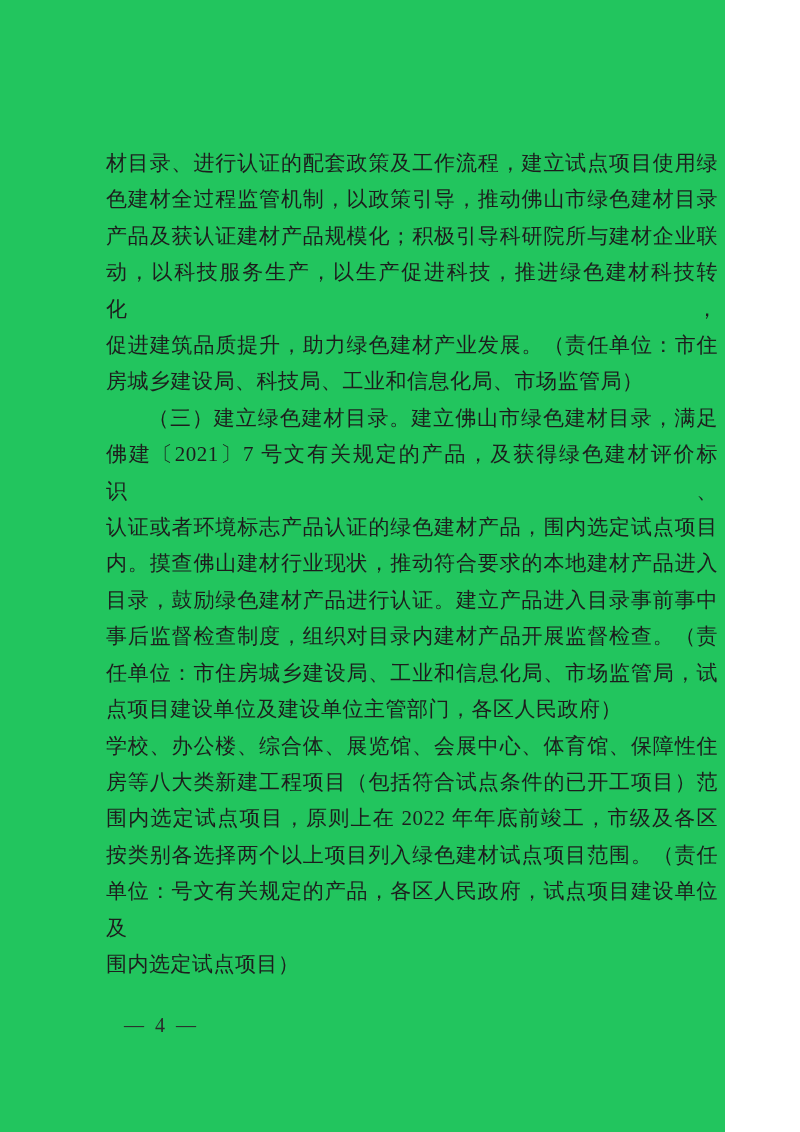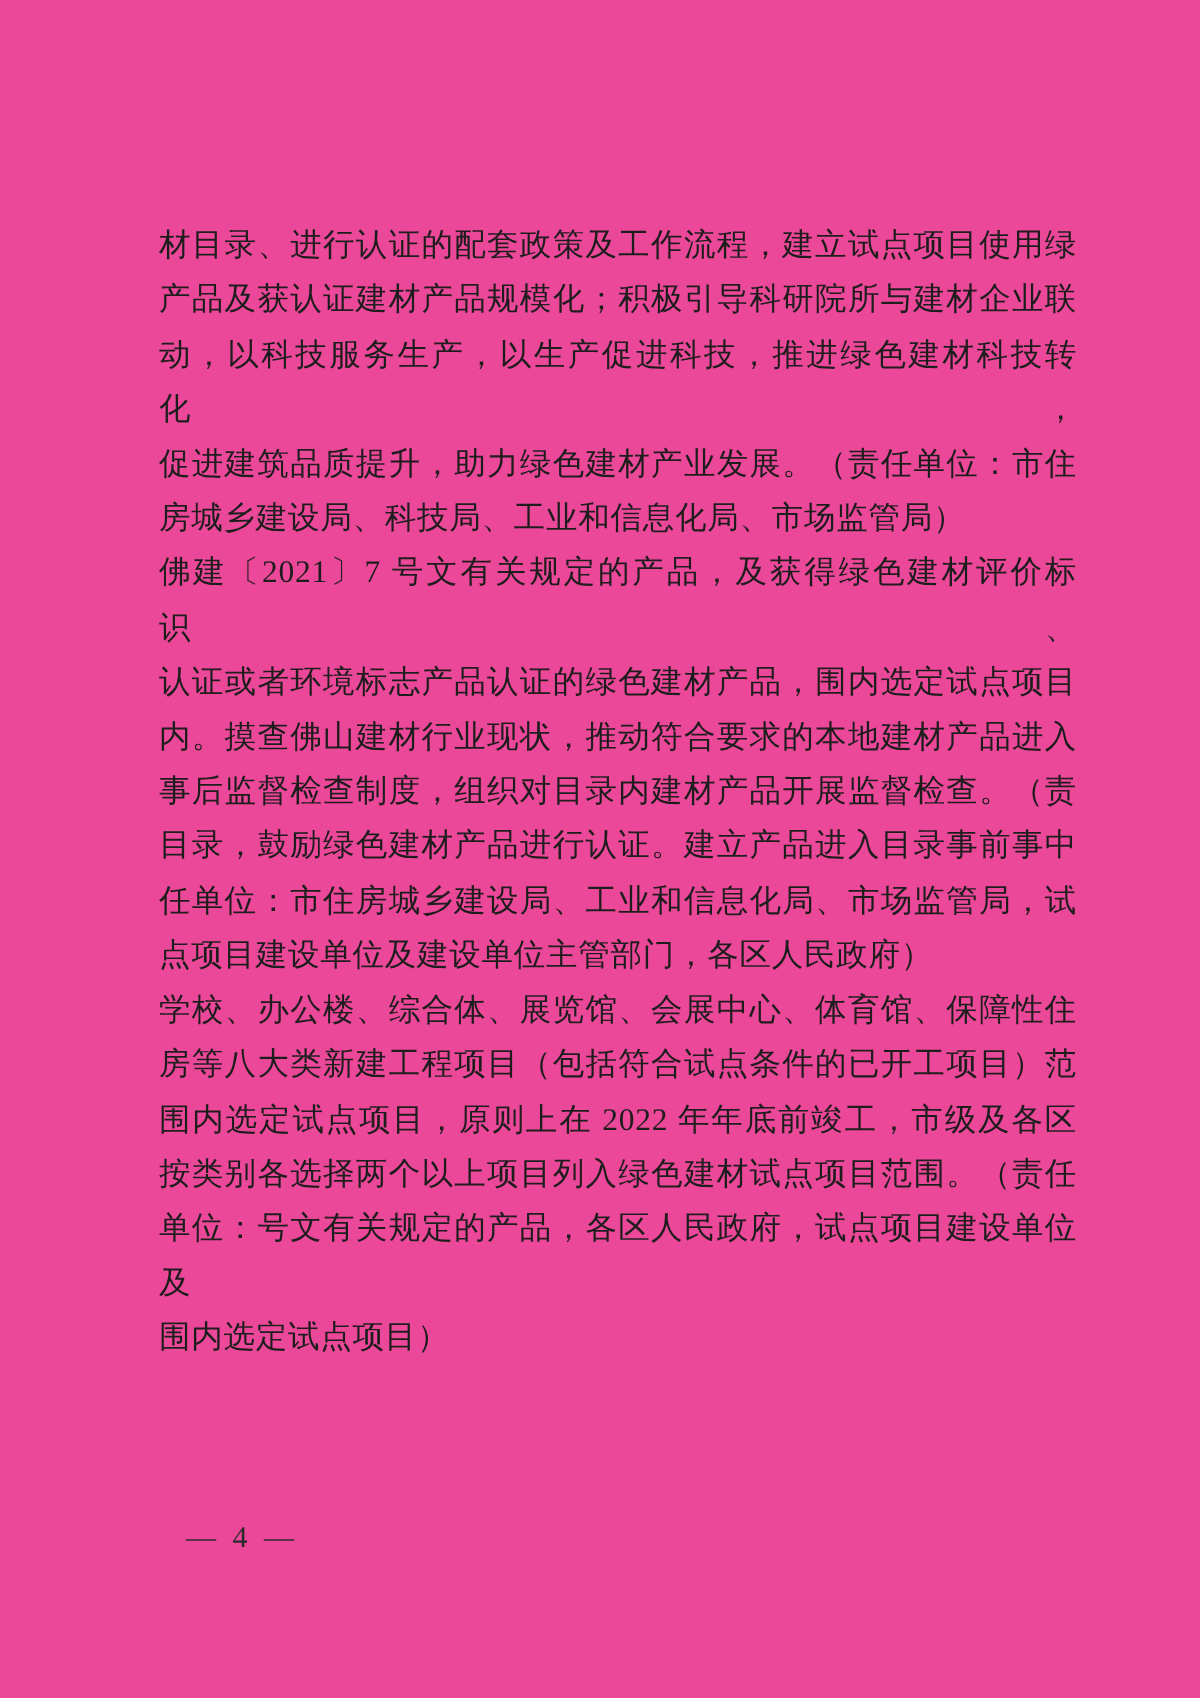--- a/index.html
+++ b/index.html
@@ -2,23 +2,23 @@
 <html lang="zh"><head>
 <meta charset="utf-8">
 <style>
   html, body {
     margin: 0;
     padding: 0;
     background: #ffffff;
   }
   .page {
     position: relative;
-    width: 800px;
+    width: 725px;
     height: 1132px;
-    background: #ec4899;
+    background: #22c55e;
     font-family: "Liberation Serif", "DejaVu Serif", serif;
     color: #1d1d1d;
     overflow: hidden;
   }
   .text-block {
     position: absolute;
     left: 106px;
     top: 145px;
     width: 612px;
     font-size: 21px;
@@ -51,32 +51,34 @@
 </style>
 </head>
 <body>
 
 <div class="page">
 
   <div class="text-block">
 
     <div class="paragraph">
       <div class="line">材目录、进行认证的配套政策及工作流程，建立试点项目使用绿</div>
+      <div class="line">色建材全过程监管机制，以政策引导，推动佛山市绿色建材目录</div>
       <div class="line">产品及获认证建材产品规模化；积极引导科研院所与建材企业联</div>
       <div class="line">动，以科技服务生产，以生产促进科技，推进绿色建材科技转化，</div>
       <div class="line">促进建筑品质提升，助力绿色建材产业发展。（责任单位：市住</div>
       <div class="line short-last">房城乡建设局、科技局、工业和信息化局、市场监管局）</div>
     </div>
 
     <div class="paragraph">
+      <div class="line first-indent">（三）建立绿色建材目录。建立佛山市绿色建材目录，满足</div>
       <div class="line">佛建〔2021〕7 号文有关规定的产品，及获得绿色建材评价标识、</div>
       <div class="line">认证或者环境标志产品认证的绿色建材产品，围内选定试点项目</div>
       <div class="line">内。摸查佛山建材行业现状，推动符合要求的本地建材产品进入</div>
+      <div class="line">目录，鼓励绿色建材产品进行认证。建立产品进入目录事前事中</div>
       <div class="line">事后监督检查制度，组织对目录内建材产品开展监督检查。（责</div>
-      <div class="line">目录，鼓励绿色建材产品进行认证。建立产品进入目录事前事中</div>
       <div class="line">任单位：市住房城乡建设局、工业和信息化局、市场监管局，试</div>
       <div class="line short-last">点项目建设单位及建设单位主管部门，各区人民政府）</div>
     </div>
 
     <div class="paragraph">
       <div class="line">学校、办公楼、综合体、展览馆、会展中心、体育馆、保障性住</div>
       <div class="line">房等八大类新建工程项目（包括符合试点条件的已开工项目）范</div>
       <div class="line">围内选定试点项目，原则上在 2022 年年底前竣工，市级及各区</div>
       <div class="line">按类别各选择两个以上项目列入绿色建材试点项目范围。（责任</div>
       <div class="line">单位：号文有关规定的产品，各区人民政府，试点项目建设单位及</div>

